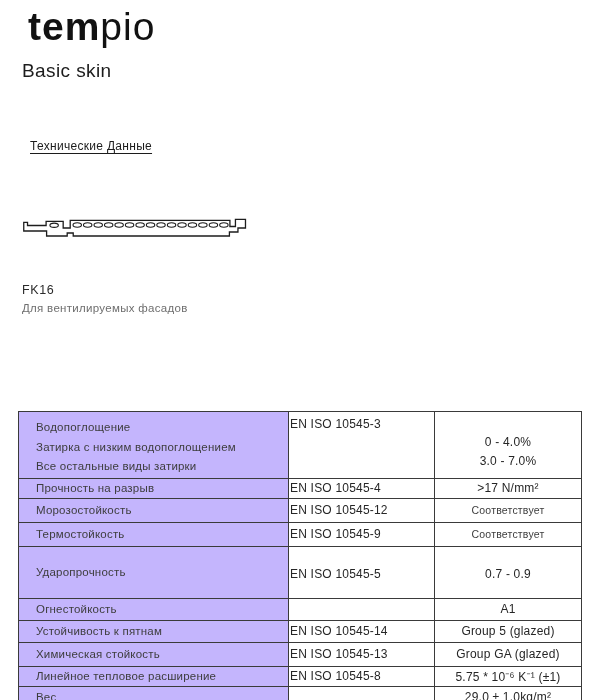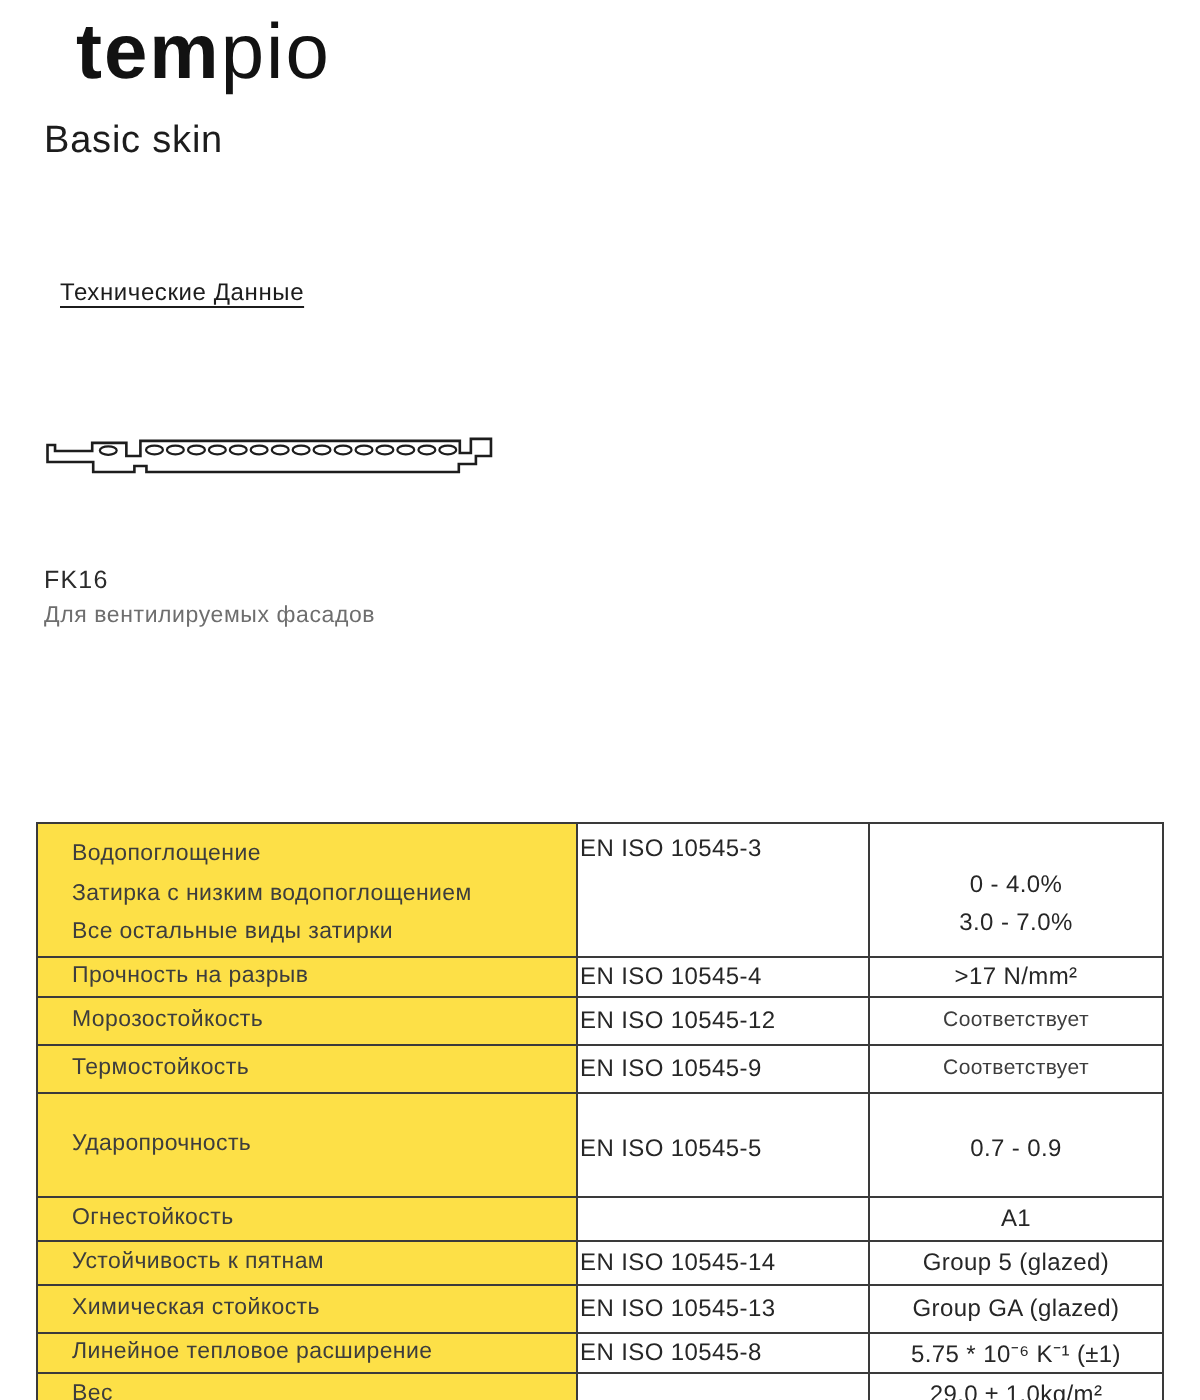--- a/index.html
+++ b/index.html
@@ -1,21 +1,21 @@
 <!DOCTYPE html>
 <html><head>
 <meta charset="utf-8">
 <style>
   html,body{margin:0;padding:0;background:#fff;}
   .page{
     position:relative;width:600px;height:700px;background:#ffffff;
     font-family:"Liberation Sans",sans-serif;color:#1f1f1f;overflow:hidden;
   }
   
-  .logo{position:absolute;left:38px;top:6px;font-size:39px;line-height:1.1;letter-spacing:1px;color:#121212;}
+  .logo{position:absolute;left:28px;top:6px;font-size:39px;line-height:1.1;letter-spacing:1px;color:#121212;}
   .logo .bold{font-weight:800;}
   .logo .light{font-weight:300;}
   .brand-subtitle{position:absolute;left:22px;top:60px;font-size:19px;font-weight:400;letter-spacing:.4px;color:#1c1c1c;text-align:center;}
   
   .section-heading{
     position:absolute;left:30px;top:139px;margin:0;font-size:12px;font-weight:500;
     letter-spacing:.3px;color:#1c1c1c;text-decoration:underline;text-underline-offset:3px;
   }
   
   .profile-drawing{position:absolute;left:23px;top:218px;width:227px;height:24px;}
@@ -24,21 +24,21 @@
   .product-desc{position:absolute;left:22px;top:302px;font-size:11.5px;font-weight:400;letter-spacing:.3px;color:#6e6e6e;}
   
   table.tech{
     position:absolute;left:18px;top:411px;width:563px;
     border-collapse:collapse;table-layout:fixed;
     border:1.5px solid #2a2a2a;
   }
   table.tech td{
     border:1px solid #3a3a3a;vertical-align:middle;overflow:hidden;
   }
-  td.c-param{background:#fde047;padding-left:17px;font-size:11.5px;color:#3d3d3d;letter-spacing:.2px;}
+  td.c-param{background:#c4b5fd;padding-left:17px;font-size:11.5px;color:#3d3d3d;letter-spacing:.2px;}
   td.c-std{text-align:left;font-size:12px;color:#262626;letter-spacing:.2px;}
   td.c-val{text-align:center;font-size:12px;color:#262626;letter-spacing:.2px;}
   td.c-val.small{font-size:10.5px;color:#3d3d3d;}
   tr.h58 td{height:58px;} tr.h30 td{height:30px;} tr.h21 td{height:21px;}
   tr.h19 td{height:19px;} tr.h17 td{height:17px;}
   tr.multiline td{vertical-align:top;}
   tr.multiline td.c-param{padding-top:6px;}
   tr.multiline td.c-std{padding-top:5px;}
   tr.multiline .ln{line-height:19.5px;height:19.5px;}
   tr.valtop td.c-std,tr.valtop td.c-val{vertical-align:top;padding-top:20px;}

